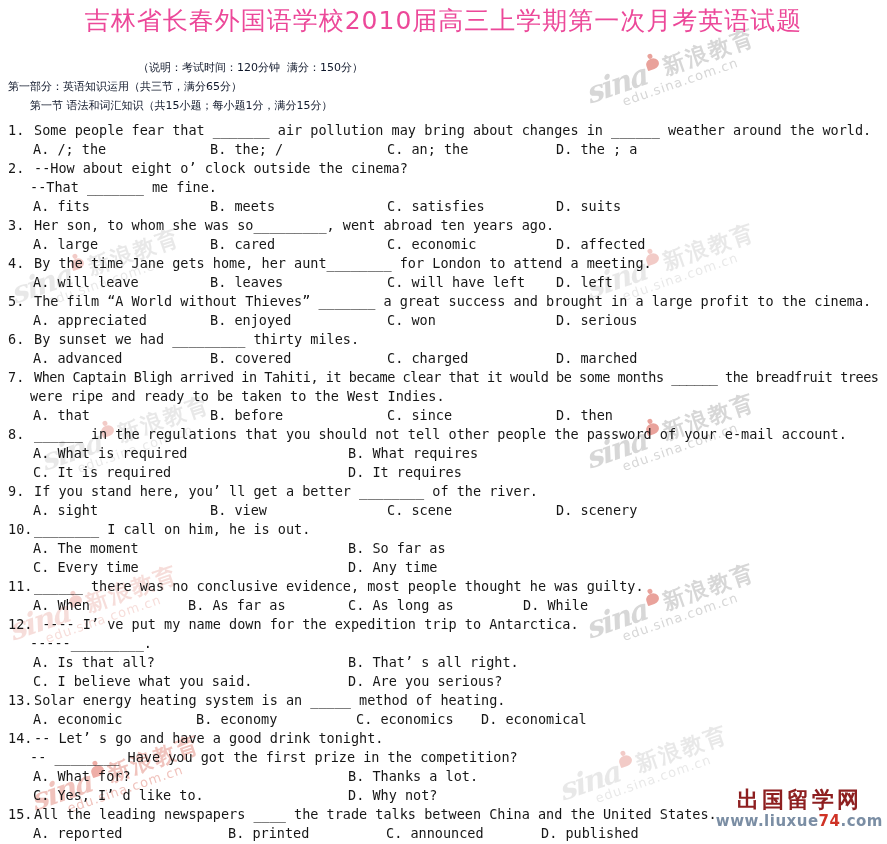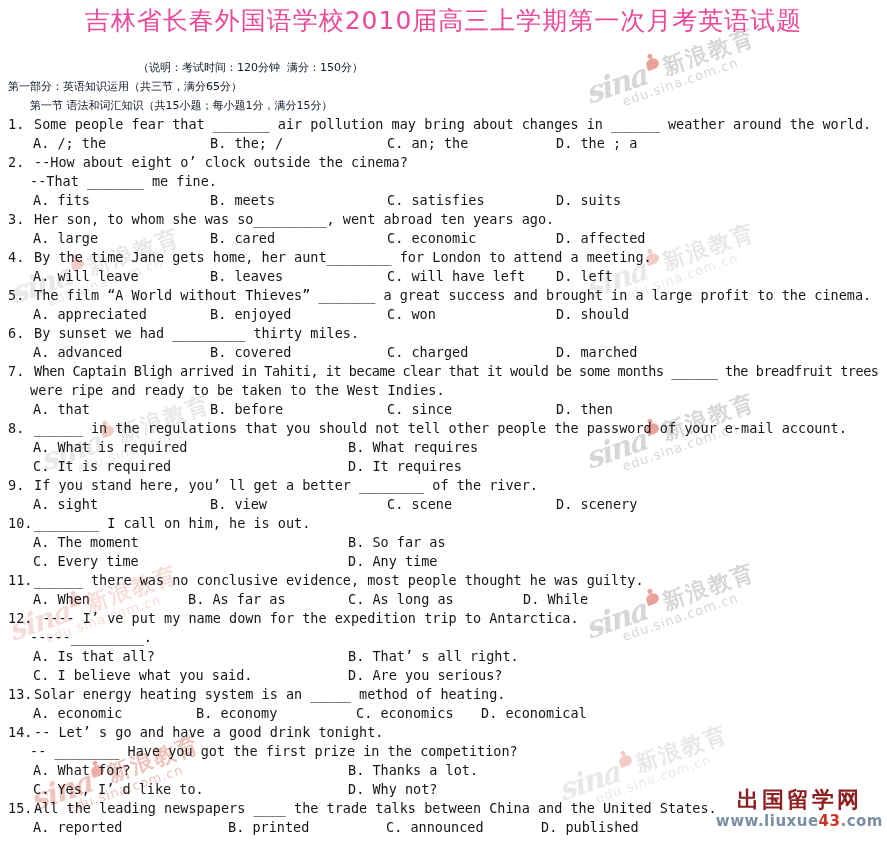--- a/index.html
+++ b/index.html
@@ -48,21 +48,21 @@
     text-align:center;margin:6px 30px 0 30px;color:#ec4899;
   }
   .meta{
     font-family:"DejaVu Sans","Liberation Sans",sans-serif;
     font-size:11px;height:19px;line-height:19px;white-space:pre;color:#0f172a;
   }
   .meta.note{margin-top:22px;padding-left:138px;}
   .meta.part{padding-left:8px;}
   .meta.section{padding-left:30px;}
 
-  .questions{}
+  .questions{margin-top:6px;}
   .q-line,.opt-row{height:19px;line-height:19px;font-size:13.5px;white-space:pre;}
   .q-line{padding-left:8px;}
   .q-line.cont{padding-left:30px;}
   .q-num{display:inline-block;min-width:26px;}
   .opt-row{padding-left:33px;}
   .opt{display:inline-block;}
 
   
   .site-logo{
     position:absolute;right:4px;bottom:14px;z-index:2;text-align:center;
@@ -164,21 +164,21 @@
         <div class="q-line"><span class="q-num">1.</span><span>Some people fear that _______ air pollution may bring about changes in ______ weather around the world.</span></div>
         <div class="opt-row"><span class="opt" style="width: 177px;">A. /; the</span><span class="opt" style="width: 177px;">B. the; /</span><span class="opt" style="width: 169px;">C. an; the</span><span class="opt">D. the ; a</span></div>
         <div class="q-line"><span class="q-num">2.</span><span>--How about eight o’ clock outside the cinema?</span></div>
         <div class="q-line cont"><span>--That _______ me fine.</span></div>
         <div class="opt-row"><span class="opt" style="width: 177px;">A. fits</span><span class="opt" style="width: 177px;">B. meets</span><span class="opt" style="width: 169px;">C. satisfies</span><span class="opt">D. suits</span></div>
         <div class="q-line"><span class="q-num">3.</span><span>Her son, to whom she was so_________, went abroad ten years ago.</span></div>
         <div class="opt-row"><span class="opt" style="width: 177px;">A. large</span><span class="opt" style="width: 177px;">B. cared</span><span class="opt" style="width: 169px;">C. economic</span><span class="opt">D. affected</span></div>
         <div class="q-line"><span class="q-num">4.</span><span>By the time Jane gets home, her aunt________ for London to attend a meeting.</span></div>
         <div class="opt-row"><span class="opt" style="width: 177px;">A. will leave</span><span class="opt" style="width: 177px;">B. leaves</span><span class="opt" style="width: 169px;">C. will have left</span><span class="opt">D. left</span></div>
         <div class="q-line"><span class="q-num">5.</span><span>The film “A World without Thieves” _______ a great success and brought in a large profit to the cinema.</span></div>
-        <div class="opt-row"><span class="opt" style="width: 177px;">A. appreciated</span><span class="opt" style="width: 177px;">B. enjoyed</span><span class="opt" style="width: 169px;">C. won</span><span class="opt">D. should</span></div>
+        <div class="opt-row"><span class="opt" style="width: 177px;">A. appreciated</span><span class="opt" style="width: 177px;">B. enjoyed</span><span class="opt" style="width: 169px;">C. won</span><span class="opt">D. serious</span></div>
         <div class="q-line"><span class="q-num">6.</span><span>By sunset we had _________ thirty miles.</span></div>
         <div class="opt-row"><span class="opt" style="width: 177px;">A. advanced</span><span class="opt" style="width: 177px;">B. covered</span><span class="opt" style="width: 169px;">C. charged</span><span class="opt">D. marched</span></div>
         <div class="q-line"><span class="q-num">7.</span><span style="letter-spacing: -0.45px;">When Captain Bligh arrived in Tahiti, it became clear that it would be some months ______ the breadfruit trees</span></div>
         <div class="q-line cont"><span>were ripe and ready to be taken to the West Indies.</span></div>
         <div class="opt-row"><span class="opt" style="width: 177px;">A. that</span><span class="opt" style="width: 177px;">B. before</span><span class="opt" style="width: 169px;">C. since</span><span class="opt">D. then</span></div>
         <div class="q-line"><span class="q-num">8.</span><span>______ in the regulations that you should not tell other people the password of your e-mail account.</span></div>
         <div class="opt-row"><span class="opt" style="width: 315px;">A. What is required</span><span class="opt">B. What requires</span></div>
         <div class="opt-row"><span class="opt" style="width: 315px;">C. It is required</span><span class="opt">D. It requires</span></div>
         <div class="q-line"><span class="q-num">9.</span><span>If you stand here, you’ ll get a better ________ of the river.</span></div>
         <div class="opt-row"><span class="opt" style="width: 177px;">A. sight</span><span class="opt" style="width: 177px;">B. view</span><span class="opt" style="width: 169px;">C. scene</span><span class="opt">D. scenery</span></div>
@@ -197,15 +197,15 @@
         <div class="q-line cont"><span>-- ________ Have you got the first prize in the competition?</span></div>
         <div class="opt-row"><span class="opt" style="width: 315px;">A. What for?</span><span class="opt">B. Thanks a lot.</span></div>
         <div class="opt-row"><span class="opt" style="width: 315px;">C. Yes, I’ d like to.</span><span class="opt">D. Why not?</span></div>
         <div class="q-line"><span class="q-num">15.</span><span>All the leading newspapers ____ the trade talks between China and the United States.</span></div>
         <div class="opt-row"><span class="opt" style="width: 195px;">A. reported</span><span class="opt" style="width: 158px;">B. printed</span><span class="opt" style="width: 155px;">C. announced</span><span class="opt">D. published</span></div>
       </div>
   </div>
 
   <div class="site-logo">
     <div class="site-name">出国留学网</div>
-    <div class="site-url"><span>www.liuxue</span><span class="num">43</span><span>.com</span></div>
+    <div class="site-url"><span>www.liuxue</span><span class="num">74</span><span>.com</span></div>
   </div>
 </div>
 
 </body></html>

